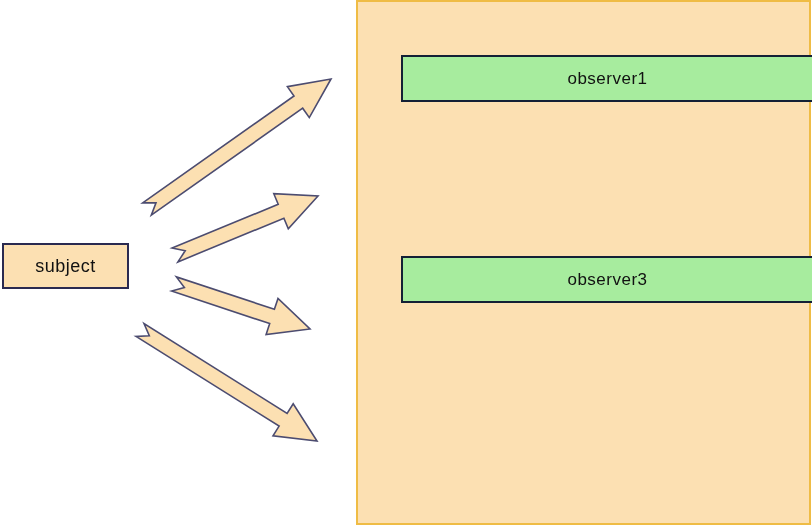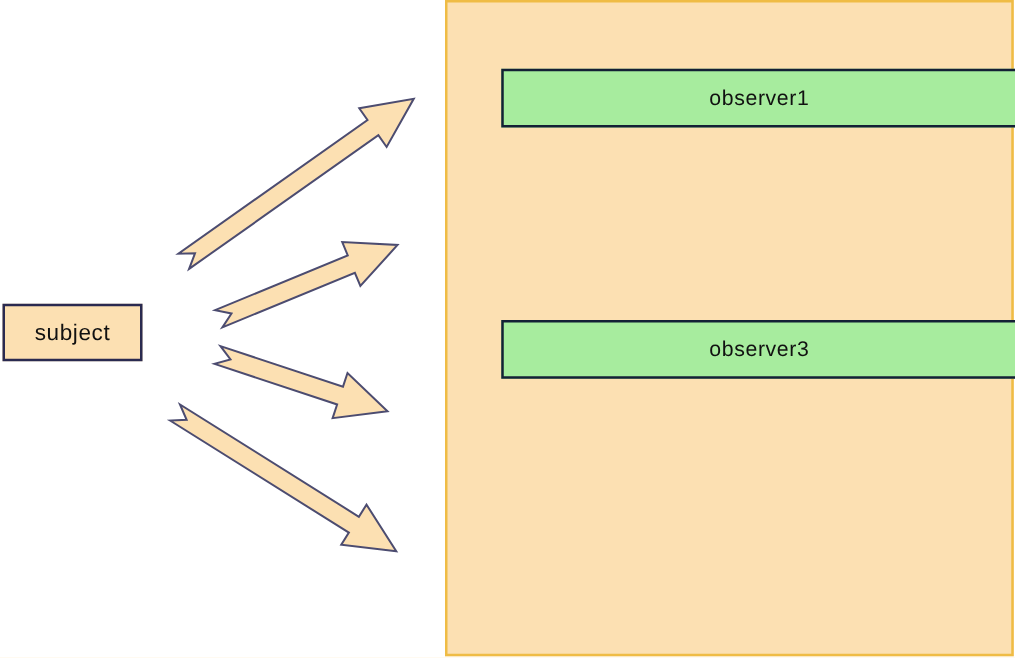--- a/index.html
+++ b/index.html
@@ -29,21 +29,21 @@
     border:2px solid var(--panel-border);
   }
   .node{
     position:absolute;
     display:flex;align-items:center;justify-content:center;
     text-align:center;
     letter-spacing:0.5px;
   }
   .subject-node{
     left:2px;top:243px;
-    width:112px;height:46px;
+    width:127px;height:46px;
     background:var(--peach);
     border:2px solid var(--subject-border);
     font-size:18px;
   }
   .observer-node{
     left:401px;
     width:413px;height:47px;
     background:var(--green);
     border:2px solid var(--observer-border);
     font-size:17px;

